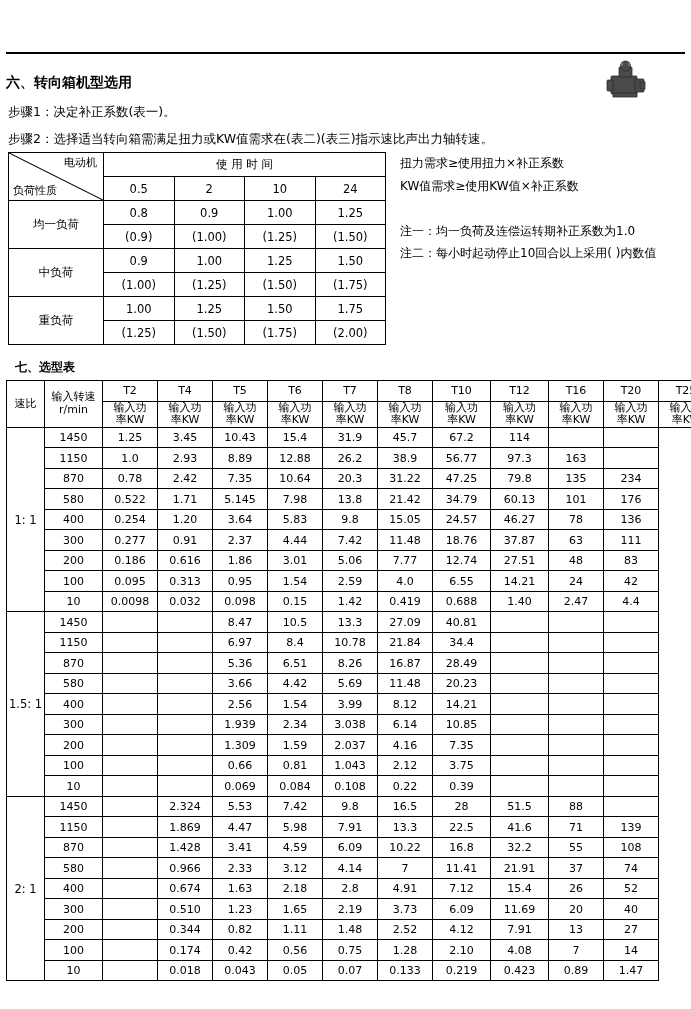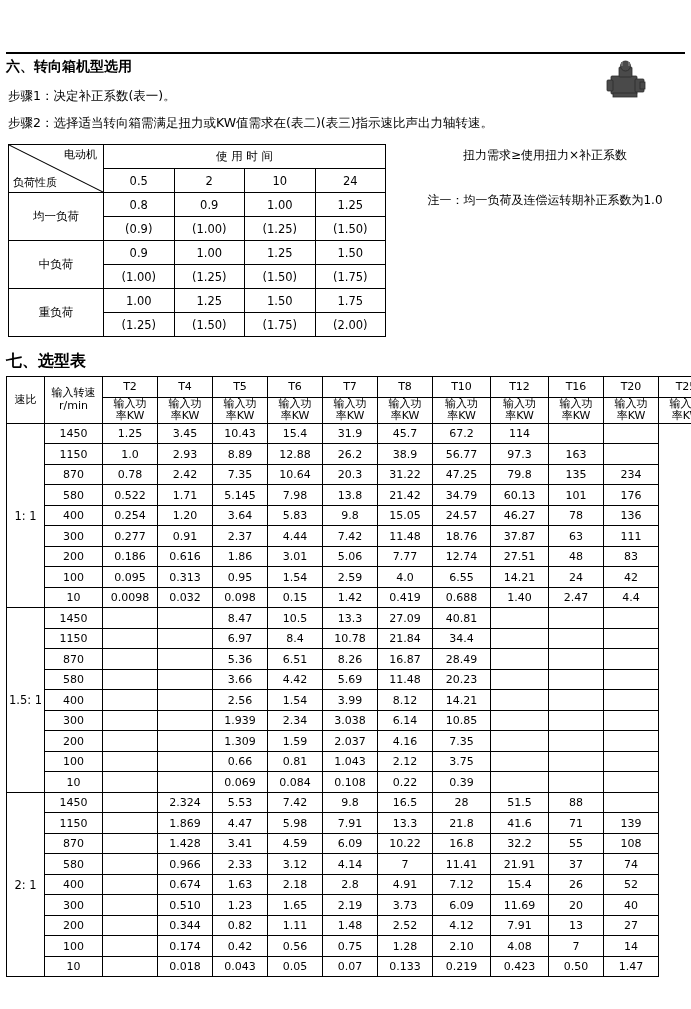--- a/index.html
+++ b/index.html
@@ -9,51 +9,51 @@
     font-family:"DejaVu Sans","Liberation Sans",sans-serif;
     color:#000;
     font-size:12px;
   }
   .page{position:relative;width:691px;min-height:1009px;padding:0;}
 
   
   .topicon{position:absolute;right:40px;top:8px;width:52px;height:42px;}
 
   .rule{border:0;border-top:2px solid #000;margin:0;}
-  .sec-head{font-size:14px;font-weight:bold;margin:0 0 0 6px;padding:4px 0 2px 0;}
+  .sec-head{font-size:14px;font-weight:bold;margin:16px 0 0 6px;padding:4px 0 2px 0;}
   .hr-wrap{margin-top:52px;padding:0 6px;}
   .hr-wrap hr{border:0;border-top:2px solid #000;}
 
   .step{margin:10px 0 0 8px;font-size:12.5px;}
 
   
-  .coef-area{position:relative;margin-top:12px;}
+  .coef-area{position:relative;margin-top:4px;}
   table.coef{
     border-collapse:collapse;
     margin-left:8px;
     width:378px;
     font-size:11.5px;
   }
   table.coef td,table.coef th{
     border:1px solid #000;
     text-align:center;
     height:21px;
     font-weight:normal;
   }
   .corner{position:relative;width:94px;height:42px;padding:0;}
   .corner .diag{position:absolute;left:0;top:0;width:100%;height:100%;}
   .corner .t1{position:absolute;right:6px;top:2px;font-size:11px;}
   .corner .t2{position:absolute;left:4px;bottom:2px;font-size:11px;}
   .sub{color:#000;}
-  .notes{position:absolute;left:400px;top:0;width:290px;font-size:12px;line-height:1.9;text-align:center;}
+  .notes{position:absolute;left:400px;top:0;width:290px;font-size:12px;line-height:1.9;}
   .notes div{white-space:nowrap;}
   .note2{margin-top:22px;}
 
   
-  h2.sel{font-size:16px;font-weight:bold;margin:14px 0 4px 6px;}
+  h2.sel{font-size:12px;font-weight:bold;margin:14px 0 4px 15px;}
   table.sel{
     border-collapse:collapse;
     margin-left:6px;
     width:679px;
     font-size:11px;
     table-layout:fixed;
   }
   table.sel td,table.sel th{
     border:1px solid #000;
     text-align:center;
@@ -158,21 +158,23 @@
         <td class="sub">(1.25)</td>
         <td class="sub">(1.50)</td>
         <td class="sub">(1.75)</td>
         <td class="sub">(2.00)</td>
       </tr>
     </tbody>
       </table>
 
     <div class="notes">
       <div>扭力需求≥使用扭力×补正系数</div>
+      <div>KW值需求≥使用KW值×补正系数</div>
       <div class="note2">注一：均一负荷及连偿运转期补正系数为1.0</div>
+      <div>注二：每小时起动停止10回合以上采用( )内数值</div>
     </div>
   </div>
 
   <h2 class="sel">七、选型表</h2>
 
   <table class="sel">
     <colgroup>
       <col style="width:38px">
         <col style="width:58px">
       <col style="width:55px">
@@ -505,21 +507,21 @@
           <td></td>
         </tr>
         <tr>
           <td>1150</td>
           <td></td>
           <td>1.869</td>
           <td>4.47</td>
           <td>5.98</td>
           <td>7.91</td>
           <td>13.3</td>
-          <td>21.8</td>
+          <td>22.5</td>
           <td>41.6</td>
           <td>71</td>
           <td>139</td>
         </tr>
         <tr>
           <td>870</td>
           <td></td>
           <td>1.428</td>
           <td>3.41</td>
           <td>4.59</td>
@@ -598,19 +600,19 @@
         <tr>
           <td>10</td>
           <td></td>
           <td>0.018</td>
           <td>0.043</td>
           <td>0.05</td>
           <td>0.07</td>
           <td>0.133</td>
           <td>0.219</td>
           <td>0.423</td>
-          <td>0.50</td>
+          <td>0.89</td>
           <td>1.47</td>
         </tr>
       </tbody>
   </table>
 
 </div>
 
 </body></html>

